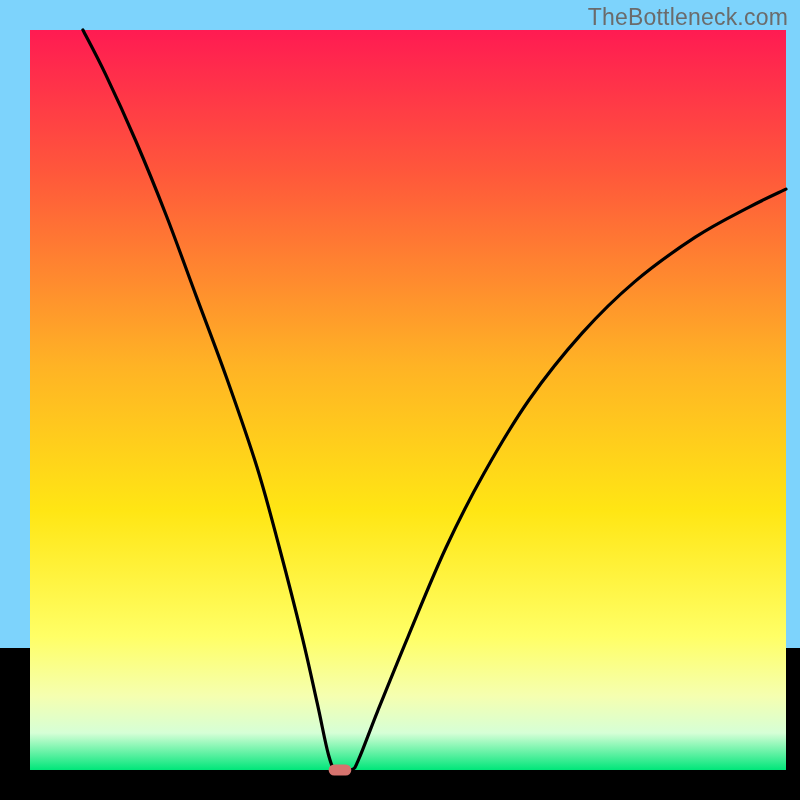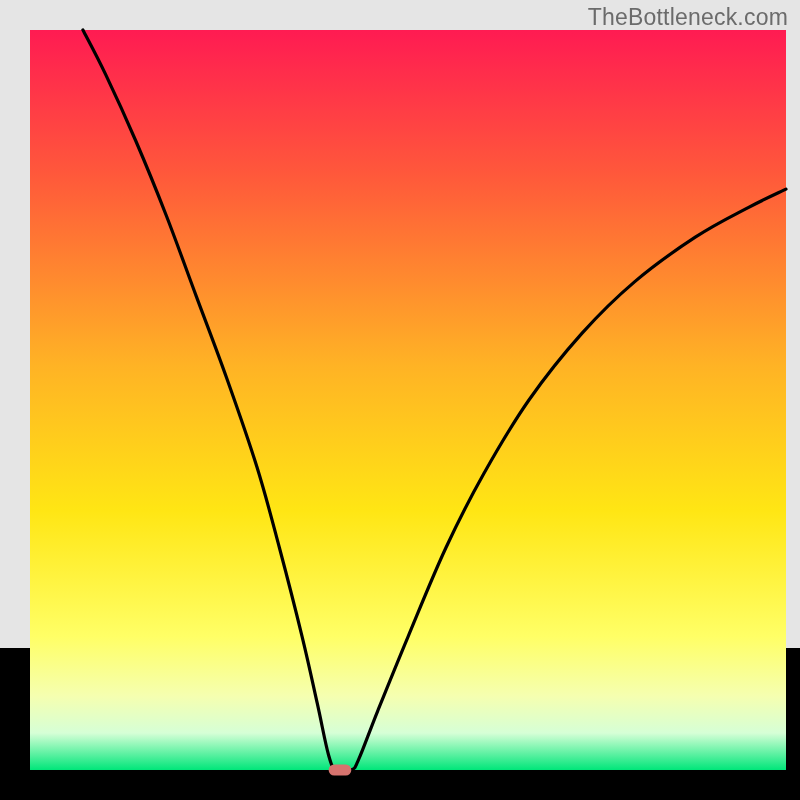--- a/index.html
+++ b/index.html
@@ -7,21 +7,21 @@
     padding: 0;
     width: 800px;
     height: 800px;
     background: #000;
     overflow: hidden;
     font-family: Arial, Helvetica, sans-serif;
   }
   .outer {
     width: 800px;
     height: 648px;
-    background: #e5e5e5;
+    background: #7dd3fc;
     position: relative;
   }
   .watermark {
     position: absolute;
     top: 4px;
     right: 12px;
     color: #6b6b6b;
     font-size: 23px;
     font-weight: 400;
     letter-spacing: 0.2px;

